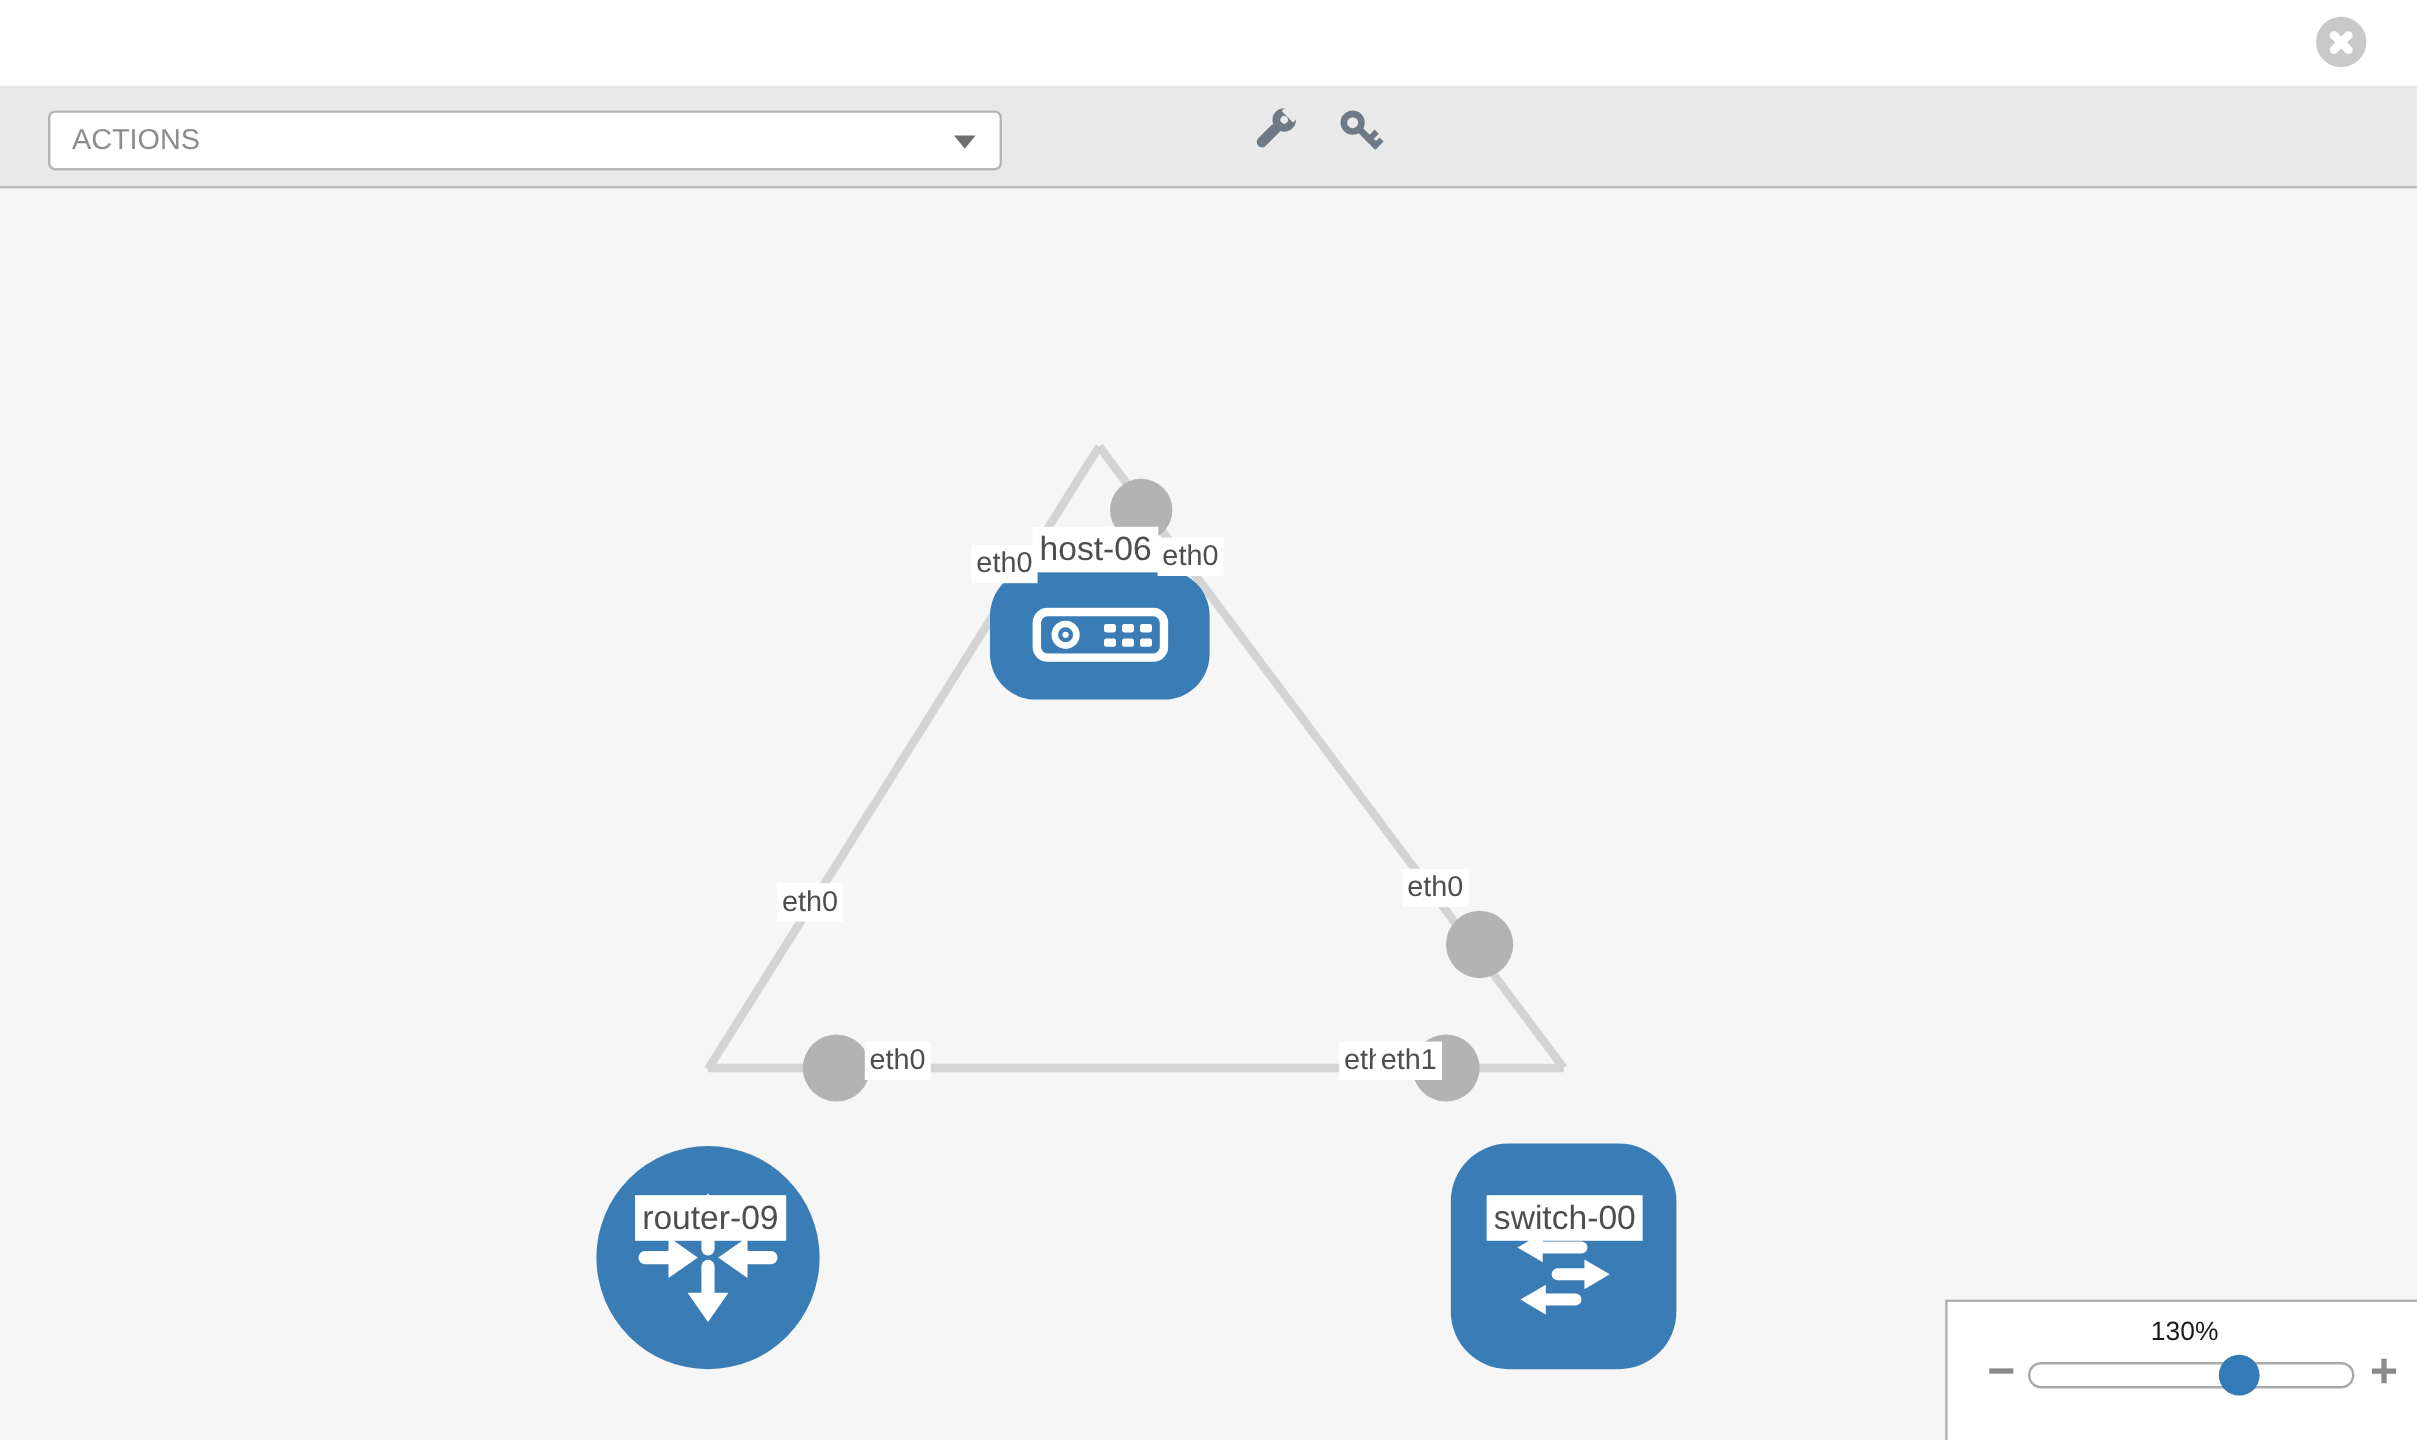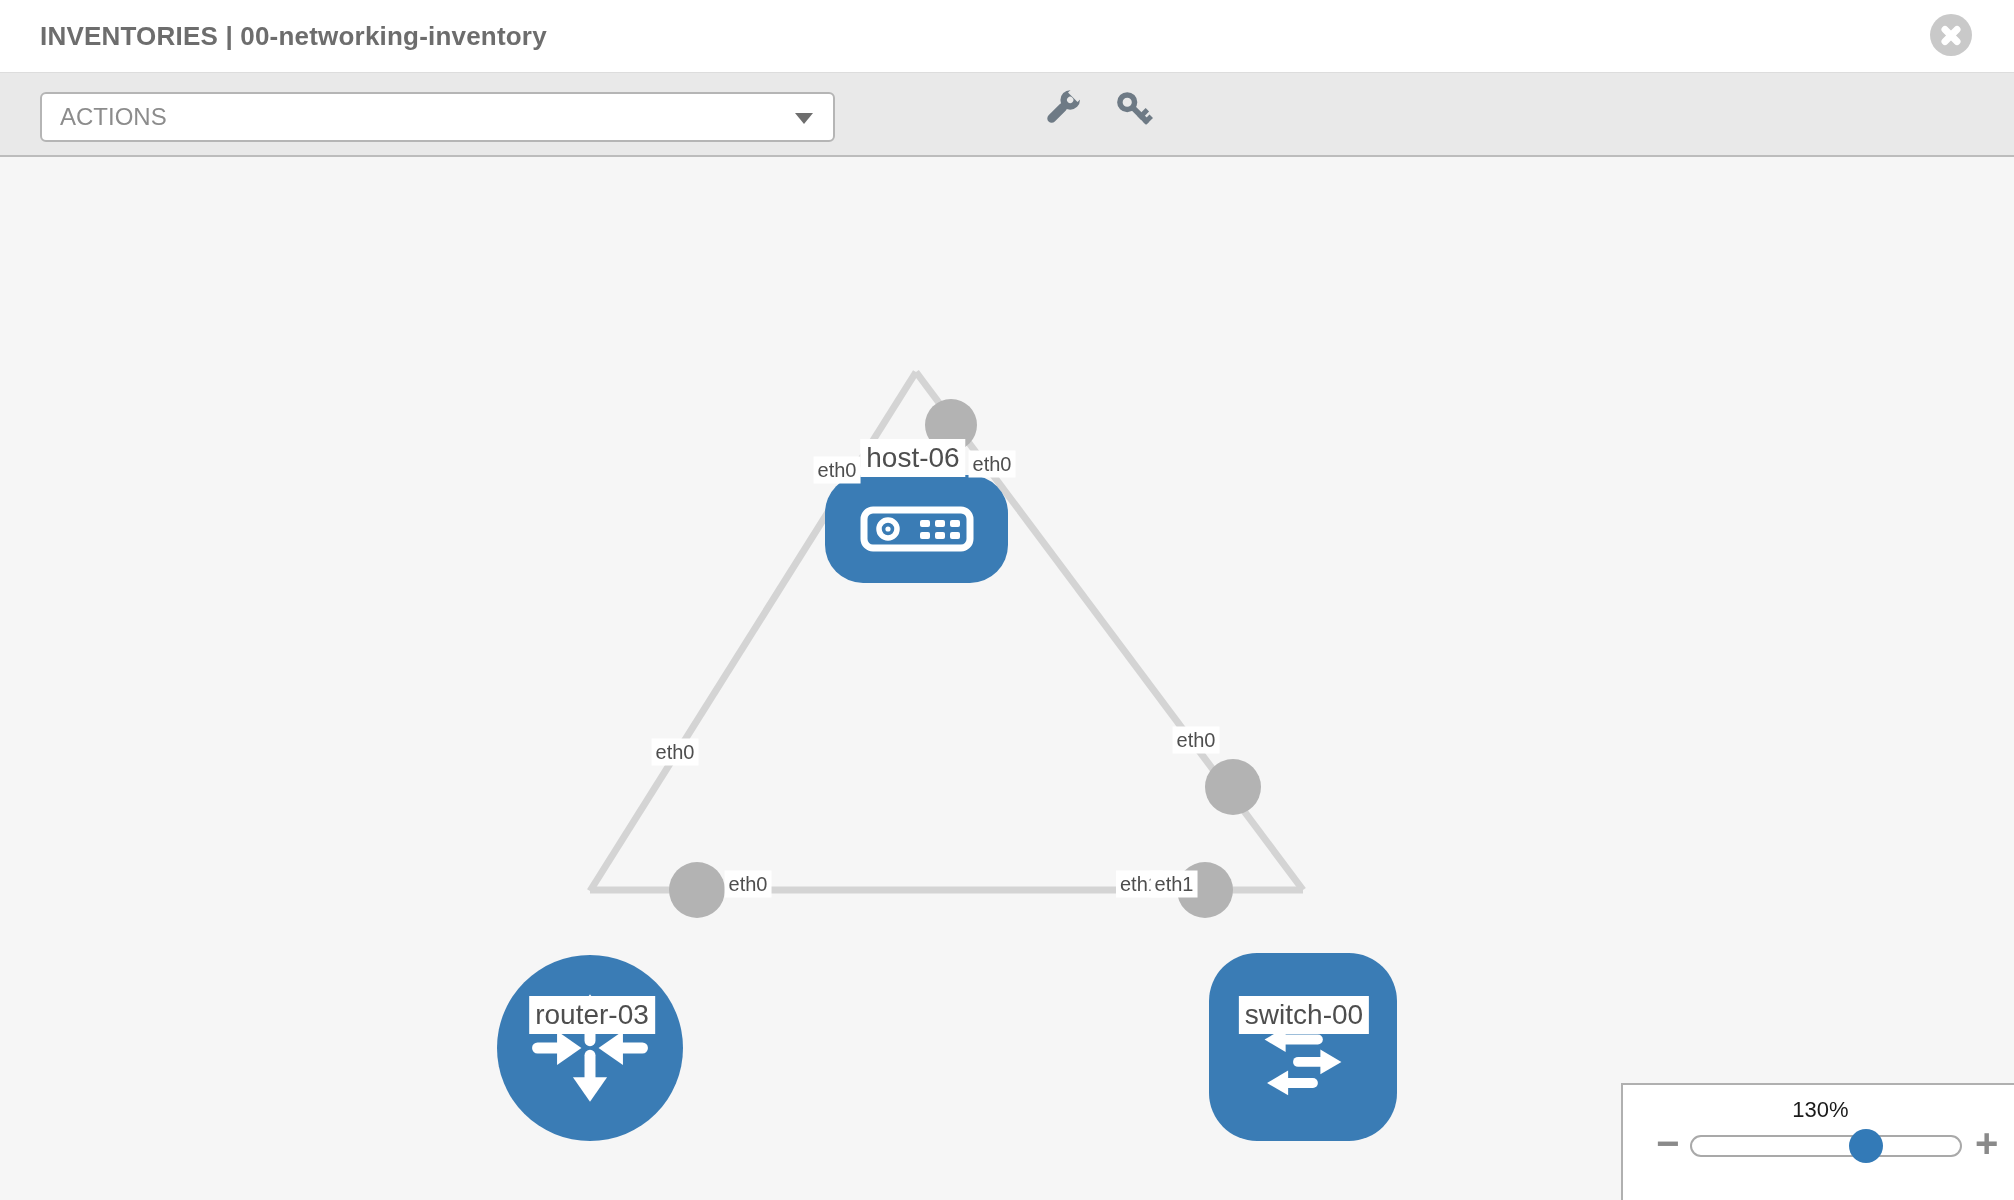--- a/index.html
+++ b/index.html
@@ -42,21 +42,21 @@
 
   .node { position:absolute; background:#3a7cb5; z-index:2; cursor:pointer;
           display:flex; align-items:center; justify-content:center; }
   .node-host   { left:825px;  top:318px; width:183px; height:108px; border-radius:38px; }
   .node-router { left:497px;  top:798px; width:186px; height:186px; border-radius:50%; }
   .node-switch { left:1209px; top:796px; width:188px; height:188px; border-radius:48px; }
 
   .tag { position:absolute; z-index:3; background:#ffffff; color:#4e4e4e;
          white-space:nowrap; transform:translate(-50%,-50%); }
   .node-label { font-size:28px; padding:3px 6px; }
-  .if-label   { font-size:20px; padding:2px 4px; }
+  .if-label   { font-size:24px; padding:2px 4px; }
   .if-label.under { transform:translate(0,-50%); }
 
   
   .zoom-panel { position:absolute; left:1621px; top:1083px; width:420px; height:140px;
                 background:#ffffff; border:2px solid #b0b0b0; z-index:5; }
   .zoom-level { position:absolute; left:0; top:12px; width:395px; text-align:center;
                 font-size:22px; color:#1a1a1a; }
   .zoom-minus, .zoom-plus { position:absolute; top:38px; font-size:40px; font-weight:bold;
                             color:#8a8a8a; cursor:pointer; line-height:40px; }
   .zoom-minus { left:33px; }
@@ -64,21 +64,20 @@
   .zoom-track { position:absolute; left:67px; top:50px; width:272px; height:22px;
                 background:#ffffff; border:2px solid #a9a9a9; border-radius:11px;
                 cursor:pointer; }
   .zoom-thumb { position:absolute; left:226px; top:44px; width:34px; height:34px;
                 border-radius:50%; background:#337ab7; cursor:grab; }
 </style>
 </head>
 <body>
 
 <div class="header">
-  <div class="header-title">INVENTORIES | 00-networking-inventory</div>
   <div class="close-btn">
     <span class="bar a"></span>
     <span class="bar b"></span>
   </div>
 </div>
 
 <div class="toolbar">
 
   <div class="select-box actions-box">
     <span class="sel-label">ACTIONS</span>
@@ -163,21 +162,21 @@
         <path d="M19 44 L36 34 L36 54 Z" stroke="none"></path>
         <line x1="46" y1="62" x2="66" y2="62"></line>
         <path d="M81 62 L64 52 L64 72 Z" stroke="none"></path>
         <line x1="58" y1="79" x2="36" y2="79"></line>
         <path d="M21 79 L38 69 L38 89 Z" stroke="none"></path>
       </g>
     </svg>
   </div>
 
   <div class="tag node-label" style="left:913px; top:301px;">host-06</div>
-  <div class="tag node-label" style="left:592px; top:858px;">router-03</div>
+  <div class="tag node-label" style="left:592px; top:858px;">router-09</div>
   <div class="tag node-label" style="left:1304px; top:858px;">switch-00</div>
 
   <div class="tag if-label" style="left:837px;  top:313px;">eth0</div>
   <div class="tag if-label" style="left:992px;  top:307px;">eth0</div>
   <div class="tag if-label" style="left:675px;  top:595px;">eth0</div>
   <div class="tag if-label" style="left:1196px; top:583px;">eth0</div>
   <div class="tag if-label" style="left:748px;  top:727px;">eth0</div>
   <div class="tag if-label under" style="left:1116px; top:727px;">eth1</div>
   <div class="tag if-label" style="left:1174px; top:727px;">eth1</div>
 </div>

